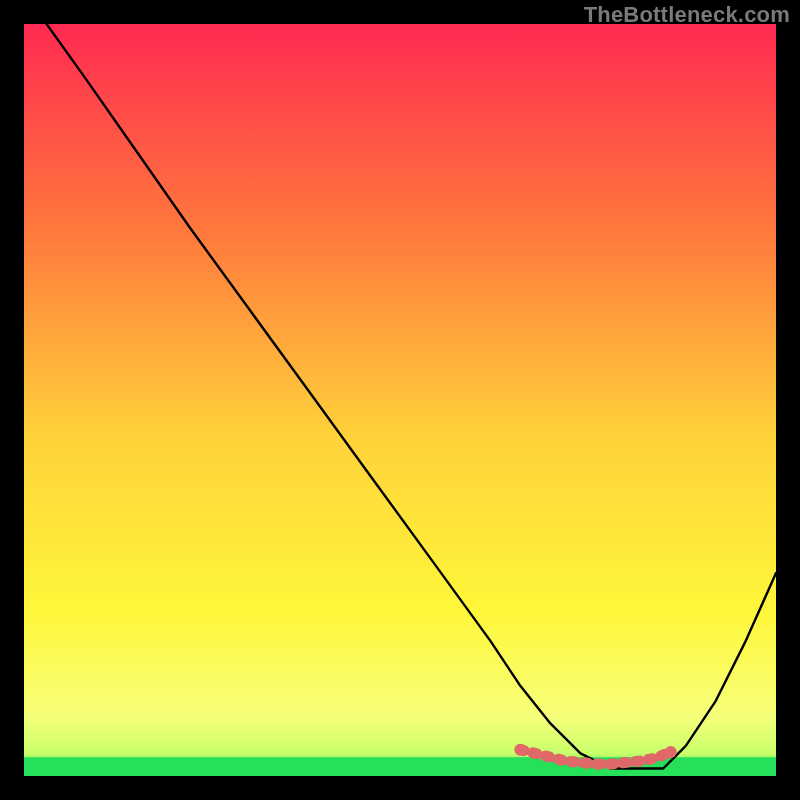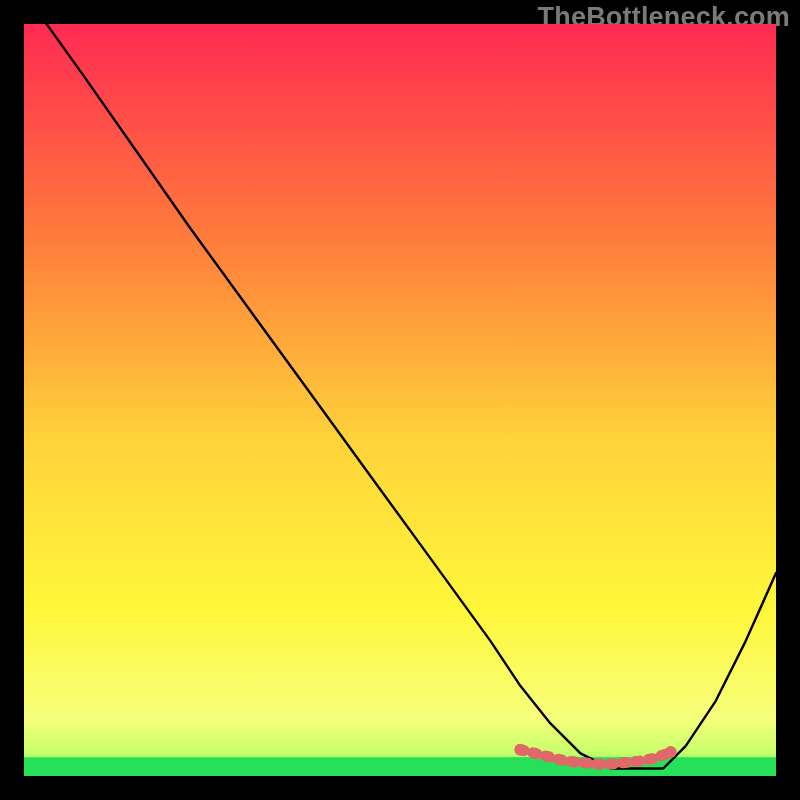--- a/index.html
+++ b/index.html
@@ -2,21 +2,21 @@
 <html><head>
 <meta charset="utf-8">
 <style>
   * { margin: 0; padding: 0; box-sizing: border-box; }
   html, body { width: 800px; height: 800px; background: #000; overflow: hidden; }
   .wrap { position: relative; width: 800px; height: 800px; }
   .attribution {
     position: absolute;
     top: 2px; right: 10px;
     font-family: Arial, Helvetica, sans-serif;
-    font-size: 27px;
+    font-size: 22px;
     font-weight: bold;
     color: #7a7a7a;
     letter-spacing: 0.2px;
   }
   .plot {
     position: absolute;
     left: 24px; top: 24px;
     width: 752px; height: 752px;
   }
   svg { display: block; }

